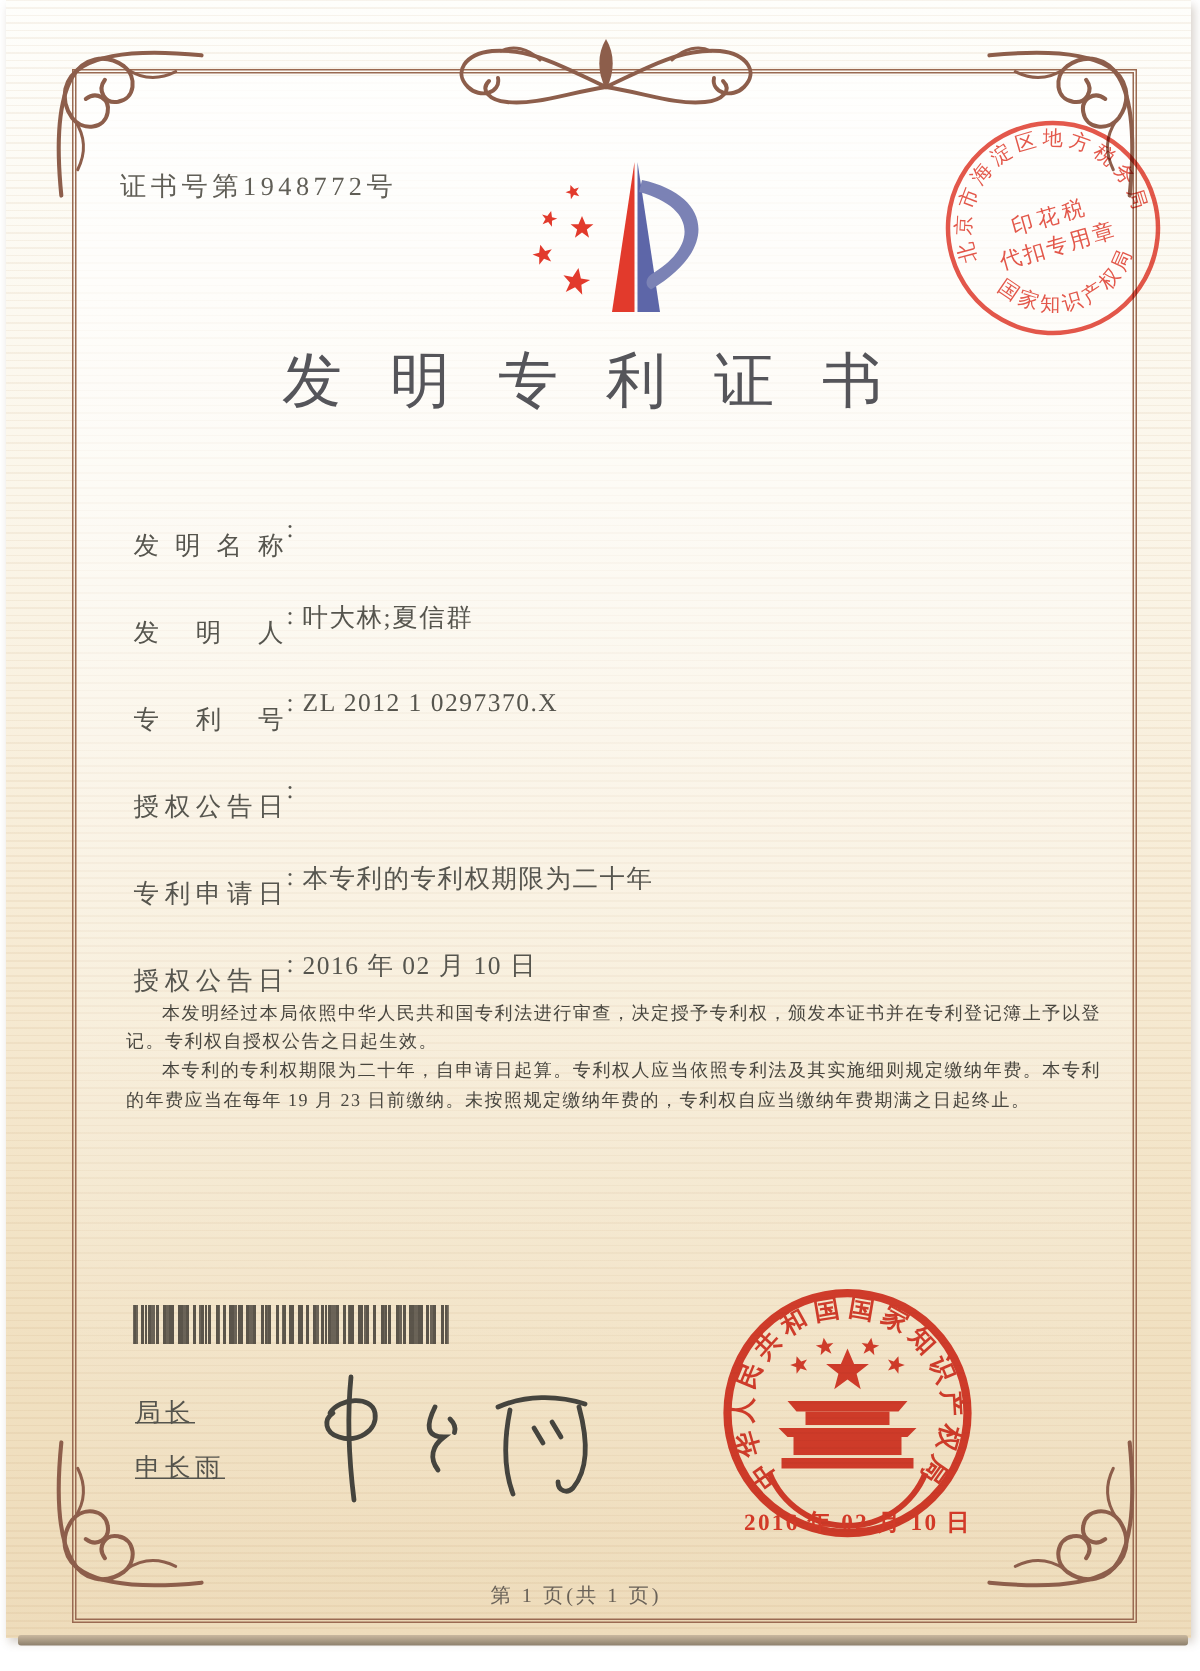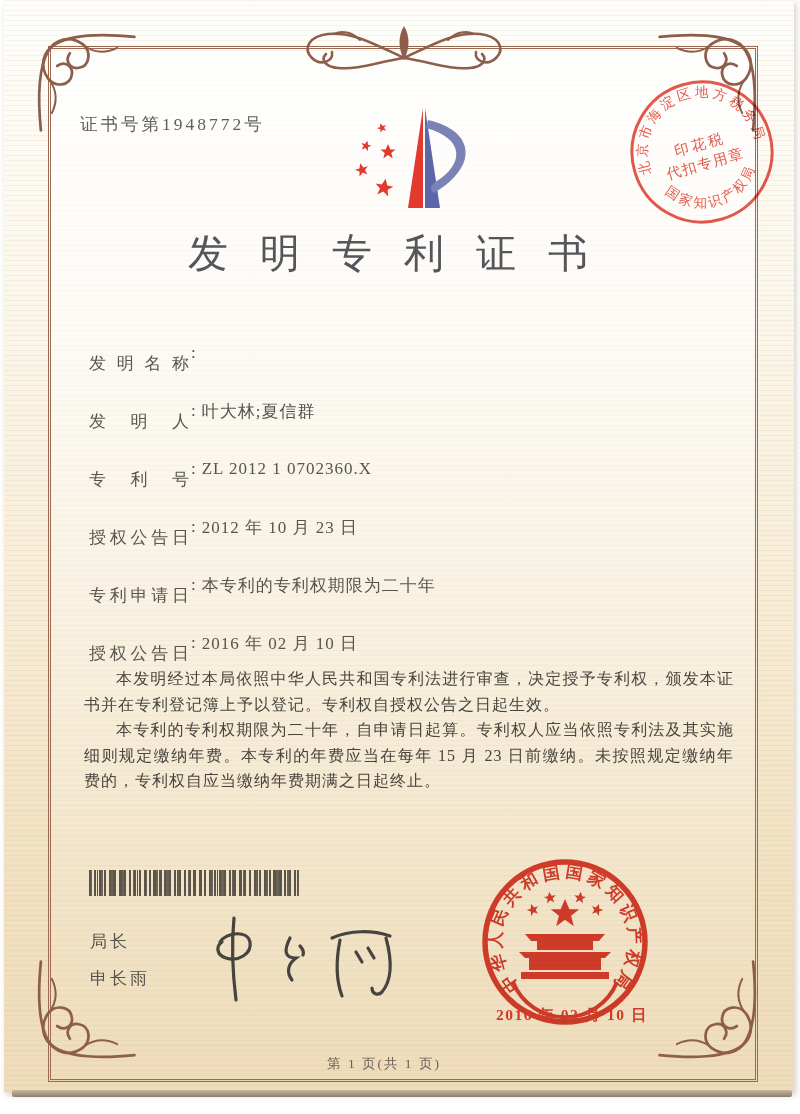--- a/index.html
+++ b/index.html
@@ -31,31 +31,31 @@
   .title{position:absolute;left:0;width:800px;top:226px;text-align:center;
     font-size:40px;letter-spacing:32px;margin-right:-32px;color:#55555a;}
 
   .fields{position:absolute;left:85px;top:324px;width:620px;}
   .field-row{height:58px;display:flex;align-items:center;font-size:17px;color:#56554e;}
   .field-label{display:inline-block;width:100px;text-align:justify;text-align-last:justify;margin-top:20px;}
   .field-colon{margin:0 6px 0 2px;}
   .field-value{letter-spacing:1px;white-space:nowrap;}
 
   .paragraphs{position:absolute;left:80px;top:666px;width:650px;
-    font-size:16px;line-height:1.6;letter-spacing:1px;color:#48463f;text-align:justify;}
+    font-size:12px;line-height:1.6;letter-spacing:1px;color:#48463f;text-align:justify;}
   .paragraphs p{margin:0;text-indent:2em;}
 
   .barcode{position:absolute;left:85px;top:870px;width:210px;height:26px;opacity:.85;
     background:
       repeating-linear-gradient(90deg,#413c35 0 2px,transparent 2px 5px),
       repeating-linear-gradient(90deg,#413c35 0 1px,transparent 1px 8px),
       repeating-linear-gradient(90deg,rgba(65,60,53,.9) 0 3px,transparent 3px 11px);}
 
   .director{position:absolute;left:86px;top:930px;font-size:17px;color:#55544d;}
-  .director div{margin-bottom:14px;letter-spacing:3px;}
+  .director div{margin-bottom:14px;letter-spacing:3px;text-decoration:underline;}
   .signature{position:absolute;left:195px;top:908px;width:230px;height:100px;}
 
   .seal{position:absolute;left:474px;top:855px;width:174px;height:174px;
     mix-blend-mode:multiply;opacity:.95;}
   .seal-date{position:absolute;left:492px;top:1005px;font-size:15.5px;font-weight:600;
     color:#d23a28;letter-spacing:1.5px;}
   .footer{position:absolute;left:0;right:30px;top:1055px;text-align:center;
     font-size:13.5px;color:#6a6258;letter-spacing:2px;}
   svg text{font-family:"Liberation Serif","DejaVu Serif",serif;}
 </style>
@@ -146,42 +146,41 @@
         <span class="field-colon">:</span>
     </div>
     <div class="field-row">
       <span class="field-label">发明人</span>
         <span class="field-colon">:</span>
         <span class="field-value">叶大林;夏信群</span>
     </div>
     <div class="field-row">
       <span class="field-label">专利号</span>
         <span class="field-colon">:</span>
-        <span class="field-value">ZL 2012 1 0702360.X</span>
+        <span class="field-value">ZL 2012 1 0297370.X</span>
     </div>
     <div class="field-row">
       <span class="field-label">授权公告日</span>
         <span class="field-colon">:</span>
-        <span class="field-value">2012 年 10 月 23 日</span>
     </div>
     <div class="field-row">
       <span class="field-label">专利申请日</span>
         <span class="field-colon">:</span>
         <span class="field-value">本专利的专利权期限为二十年</span>
     </div>
     <div class="field-row">
       <span class="field-label">授权公告日</span>
         <span class="field-colon">:</span>
         <span class="field-value">2016 年 02 月 10 日</span>
     </div>
   </div>
 
   <div class="paragraphs">
     <p>本发明经过本局依照中华人民共和国专利法进行审查，决定授予专利权，颁发本证书并在专利登记簿上予以登记。专利权自授权公告之日起生效。</p>
-    <p>本专利的专利权期限为二十年，自申请日起算。专利权人应当依照专利法及其实施细则规定缴纳年费。本专利的年费应当在每年 15 月 23 日前缴纳。未按照规定缴纳年费的，专利权自应当缴纳年费期满之日起终止。</p>
+    <p>本专利的专利权期限为二十年，自申请日起算。专利权人应当依照专利法及其实施细则规定缴纳年费。本专利的年费应当在每年 19 月 23 日前缴纳。未按照规定缴纳年费的，专利权自应当缴纳年费期满之日起终止。</p>
   </div>
 
   <div class="barcode"></div>
 
   <div class="director">
     <div>局长</div>
     <div>申长雨</div>
   </div>
 
   <svg class="signature" viewBox="0 0 220 100">

